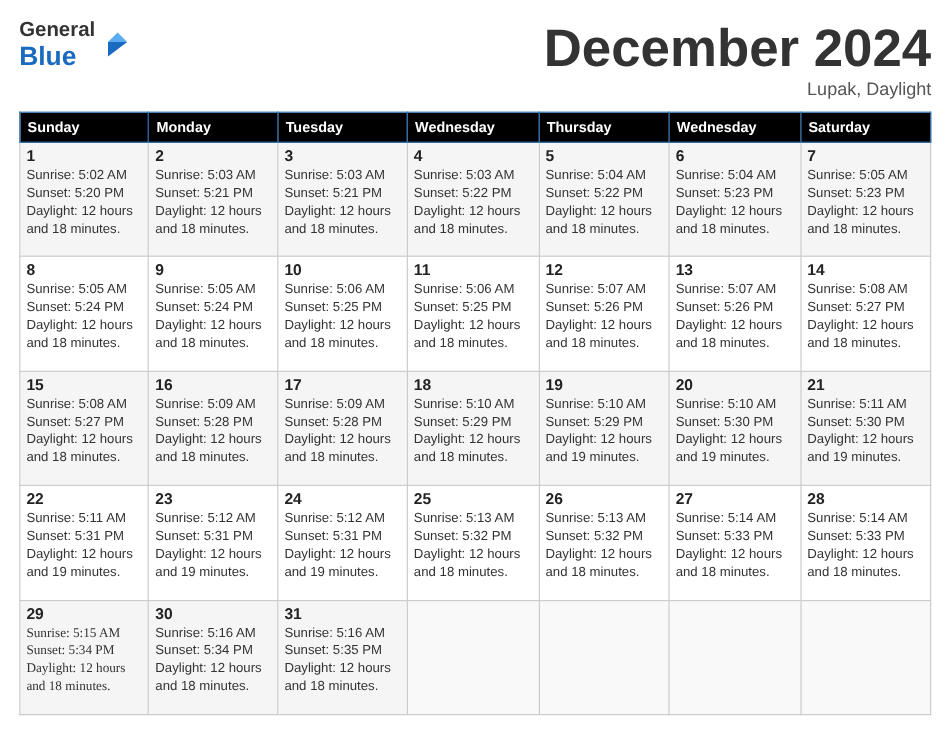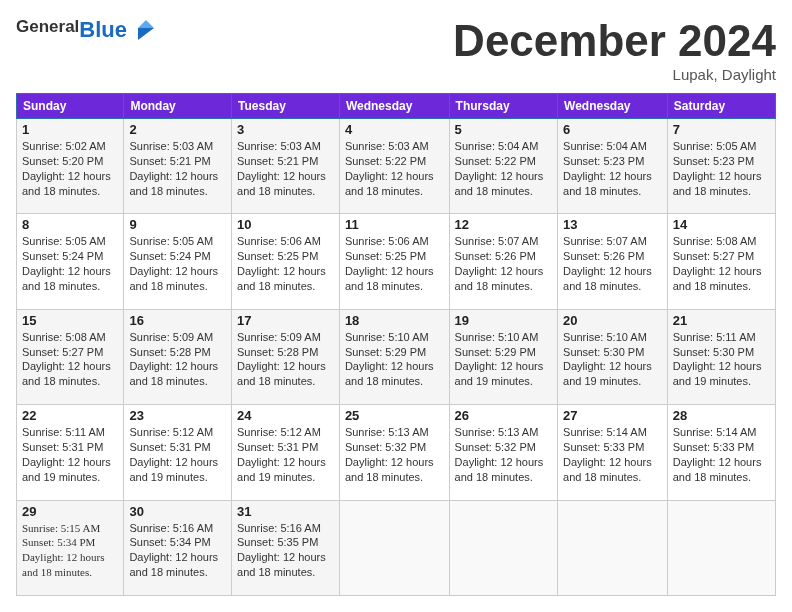--- a/index.html
+++ b/index.html
@@ -38,21 +38,21 @@
     .location-title {
       font-size: 15px;
       color: #555;
     }
     .calendar-table {
       width: 100%;
       border-collapse: collapse;
       flex: 1;
     }
     .calendar-table th {
-      background-color: #6d28d9;
+      background-color: #000000;
       color: #fff;
       font-size: 12px;
       font-weight: bold;
       padding: 5px 6px;
       text-align: left;
       border: 1px solid #2c6fad;
     }
     .calendar-table td {
       border: 1px solid #ccc;
       vertical-align: top;
@@ -84,21 +84,21 @@
     td.empty {
       background: #f9f9f9 !important;
     }
   </style>
 </head>
 <body>
 
 <div class="page">
   <div class="header">
     <div class="logo">
-      <div style="display:flex;flex-direction:row;line-height:1.1;">
+      <div style="display:flex;flex-direction:column;line-height:1.1;">
         <span style="font-size:17px;font-weight:bold;color:#333;">General</span>
         <span style="font-size:22px;font-weight:bold;color:#1a6abf;">Blue</span>
       </div>
       <svg width="32" height="32" viewBox="0 0 32 32" style="margin-left:3px;margin-top:-4px;">
         <polygon points="8,28 24,16 8,16" fill="#1a6abf"></polygon>
         <polygon points="8,16 24,16 16,8" fill="#5aabf0"></polygon>
       </svg>
     </div>
     <div class="title-block">
       <div class="month-title">December 2024</div>

